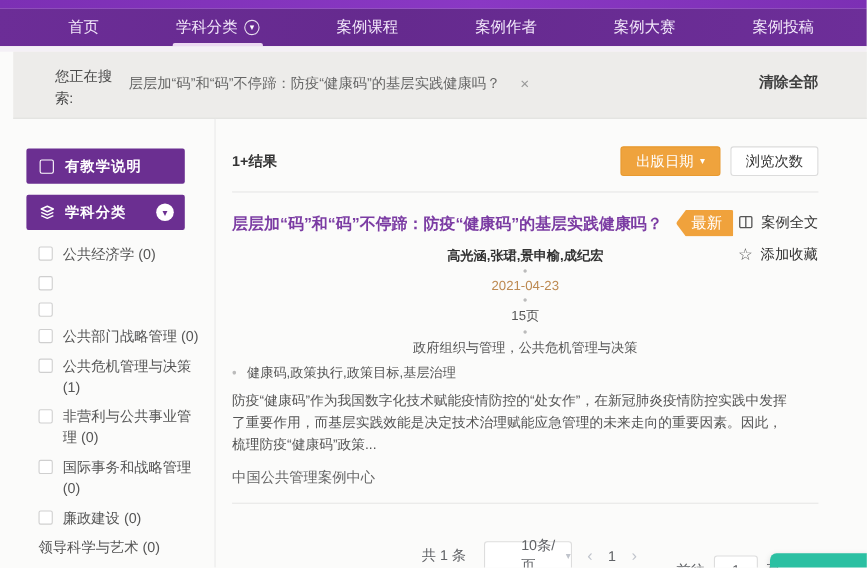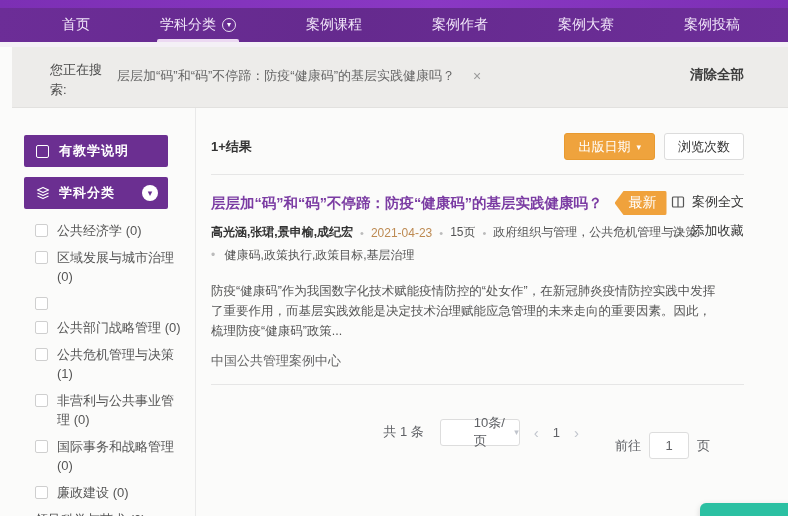--- a/index.html
+++ b/index.html
@@ -74,27 +74,27 @@
     display:flex; align-items:center; cursor:pointer; }
   .hr { border-top:1px solid #e6e6e6; margin:14px 44px 0 14px; }
 
   .result { position:relative; margin:16px 44px 0 14px; }
   .r-titlerow { display:flex; align-items:center; }
   .r-title { font-size:14.5px; font-weight:bold; color:#7b3ca3; cursor:pointer; white-space:nowrap; }
   .r-badge { margin-left:12px; background:#f0a23c; color:#fff; font-size:14px;
     padding:3px 10px 3px 14px; border-radius:2px;
     clip-path:polygon(0 50%, 9px 0, 100% 0, 100% 100%, 9px 100%); }
   .r-meta { margin-top:9px; font-size:12px; color:#555; display:flex; align-items:center;
-    flex-wrap:nowrap; white-space:nowrap; }
+    flex-wrap:nowrap; white-space:nowrap;flex-direction:column; }
   .r-authors { color:#333; font-weight:bold; }
   .r-dot { color:#bbb; margin:0 7px; font-size:11px; }
   .r-date { color:#bd8a52; }
   .r-keywords { margin-top:6px; font-size:12px; color:#555; }
   .kw-dot { color:#bbb; margin-right:6px; }
-  .r-abstract { margin-top:17px; font-size:12.5px; color:#555; line-height:1.6;
+  .r-abstract { margin-top:6px; font-size:12.5px; color:#555; line-height:1.6;
     width:505px; }
   .r-source { margin-top:11px; font-size:13px; color:#666; }
   .r-actions { position:absolute; right:0; top:2px; display:flex; flex-direction:column; }
   .act { display:flex; align-items:center; font-size:13px; color:#333; cursor:pointer; margin-bottom:11px; }
   .act .ico { display:inline-flex; margin-right:7px; color:#555; }
   .star { font-size:15px; color:#777; line-height:1; }
 
   
   .pager { display:flex; align-items:center; justify-content:flex-end;
     margin:20px 78px 0 14px; font-size:13px; color:#606266; }
@@ -186,21 +186,20 @@
 
     <div class="side-list">
 
         <div class="side-item">
           <span class="cb"></span>
           <span class="lbl"><span>公共经济学</span> <span>(0)</span></span>
         </div>
 
         <div class="side-item">
           <span class="cb"></span>
-          <span class="lbl"><span>区域发展与城市治理</span> <span>(0)</span></span>
         </div>
 
         <div class="side-item">
           <span class="cb"></span>
         </div>
 
         <div class="side-item">
           <span class="cb"></span>
           <span class="lbl"><span>公共部门战略管理</span> <span>(0)</span></span>
         </div>

